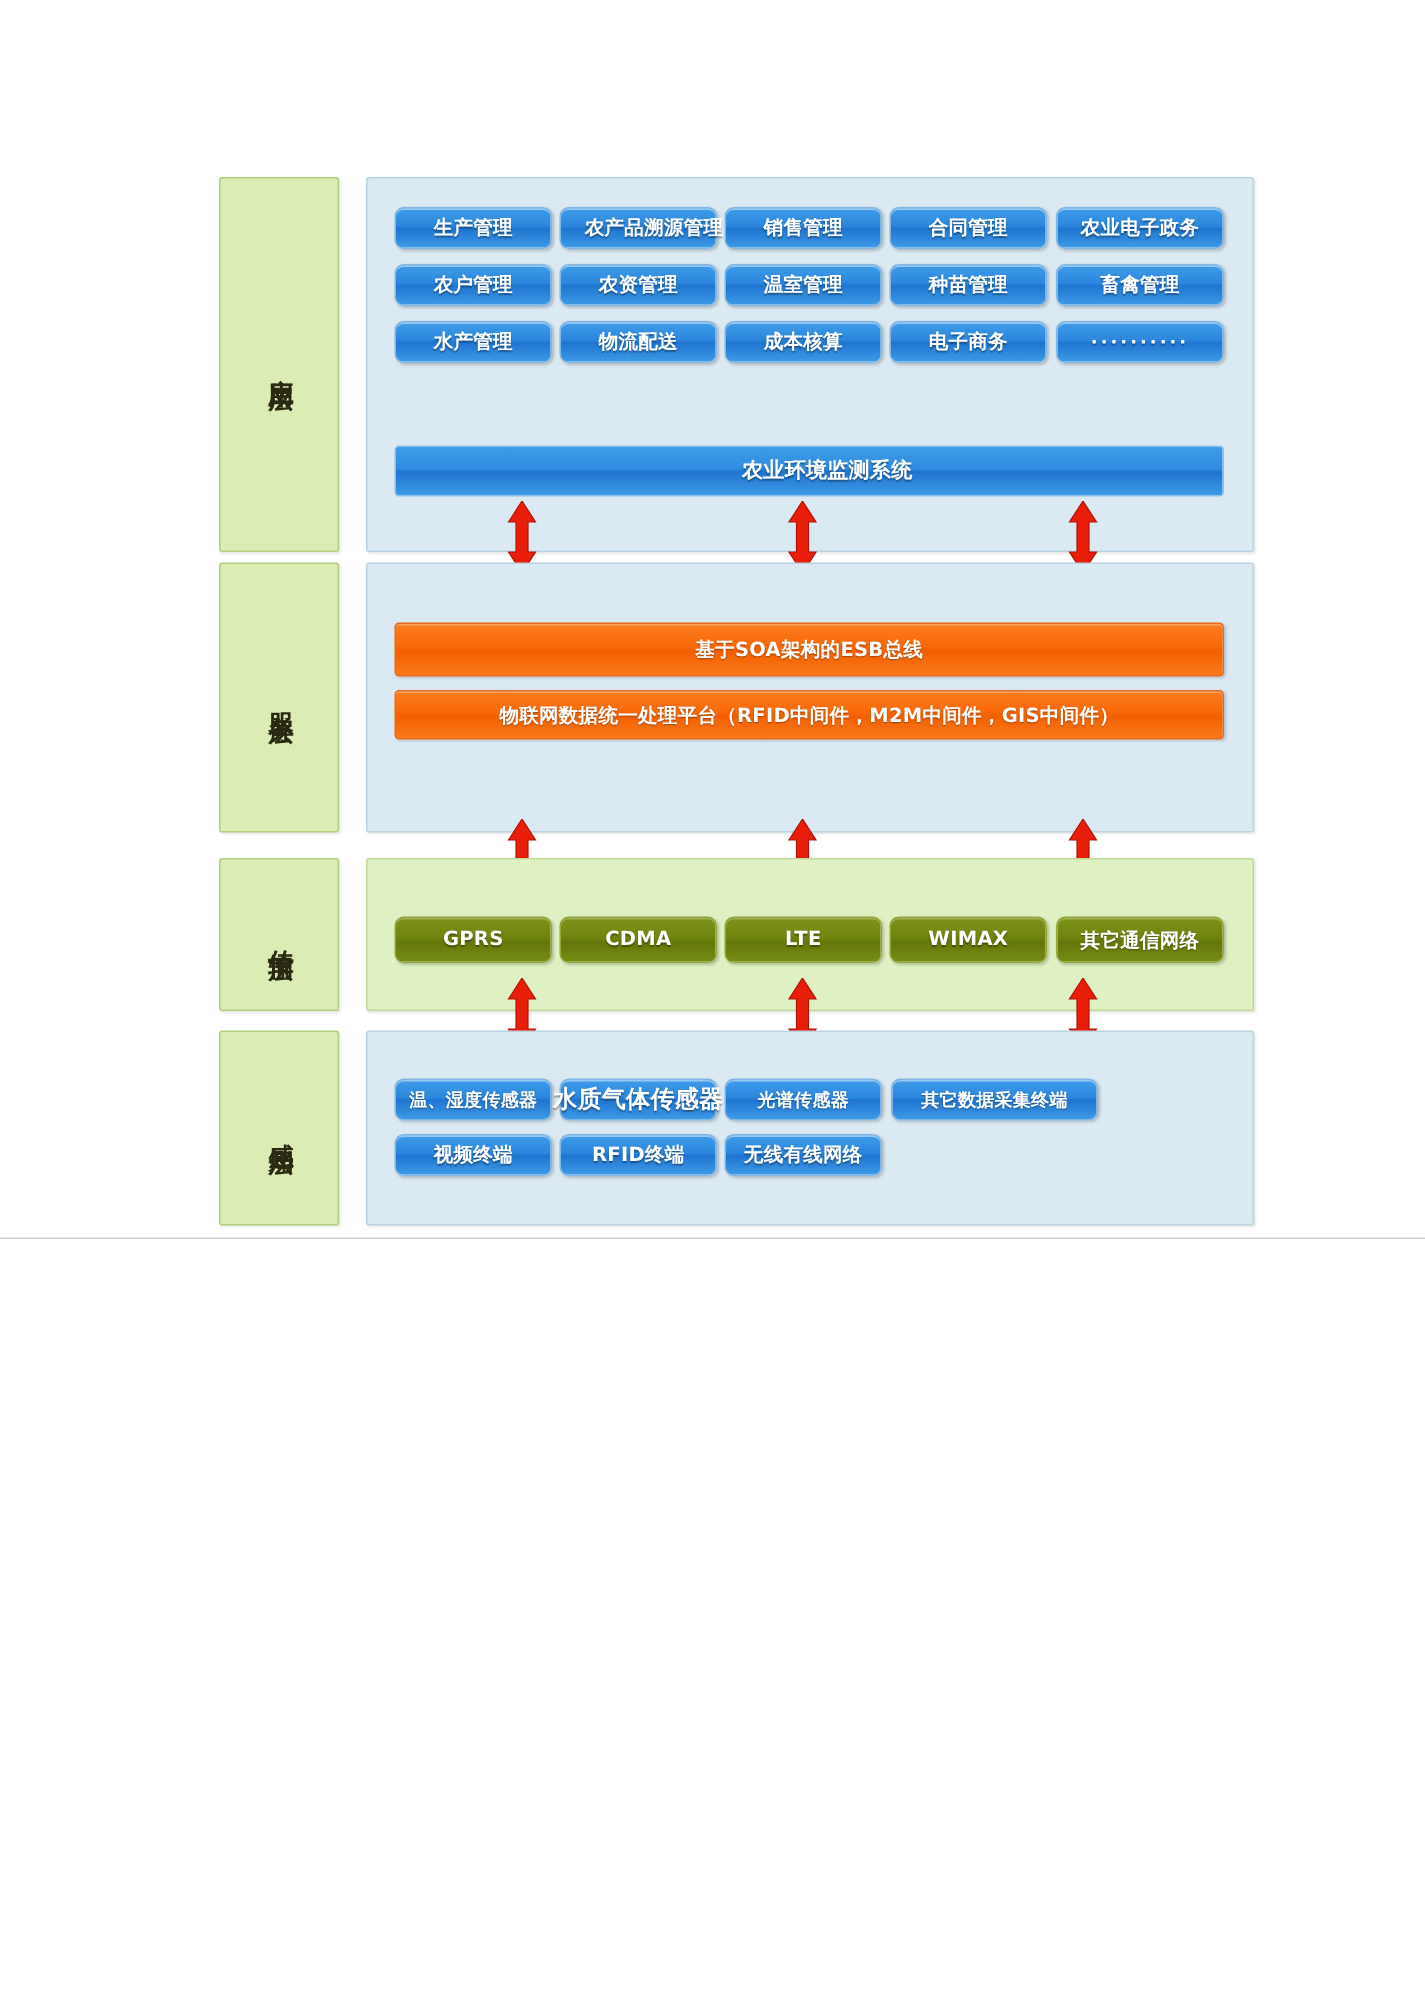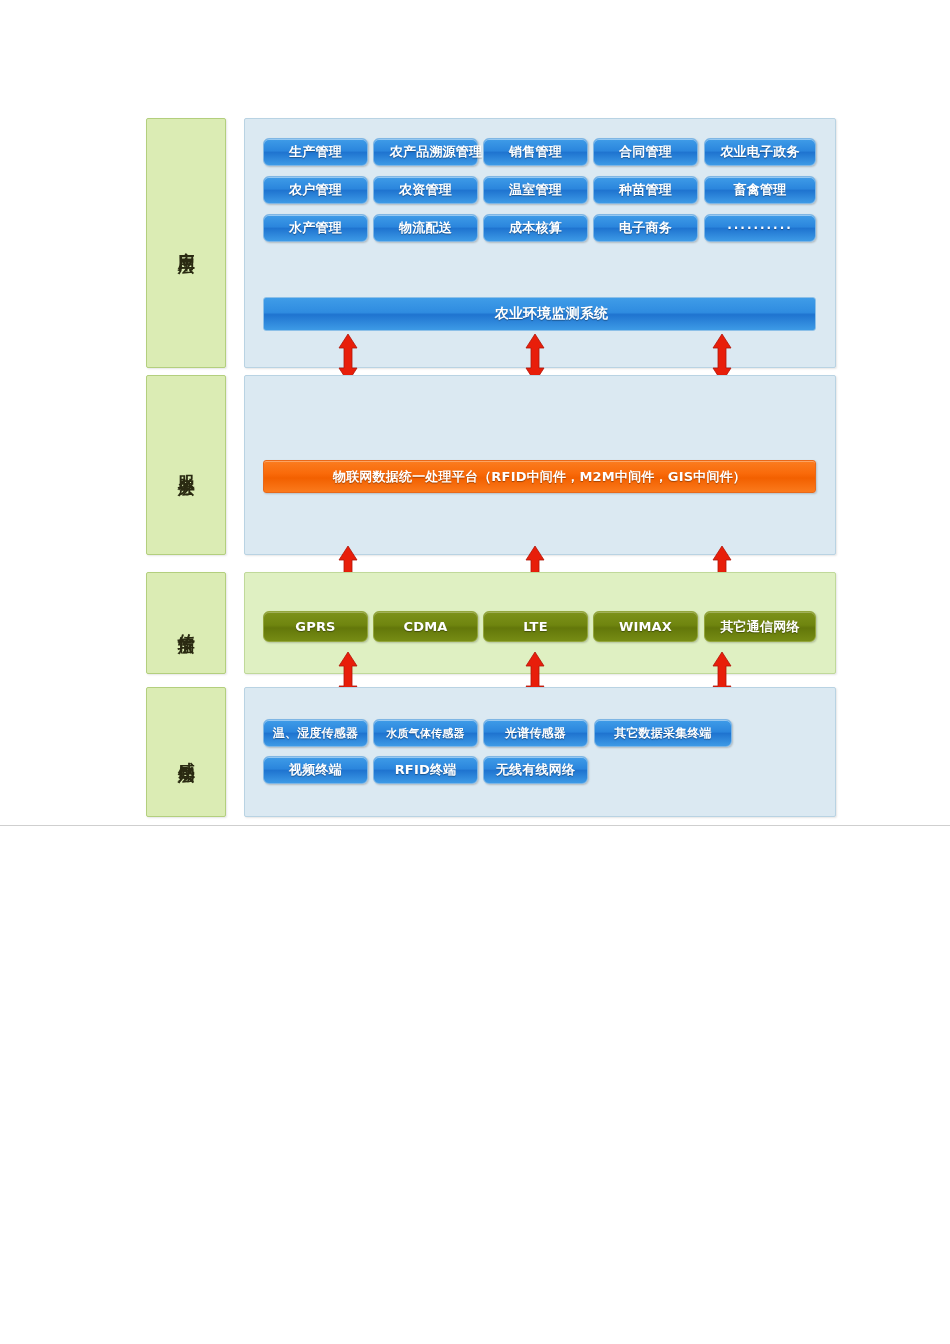--- a/index.html
+++ b/index.html
@@ -180,20 +180,21 @@
     </svg>
   </div>
   <div class="arrow" style="left:707px; top:334px; width:30px; height:48px;">
     <svg width="30" height="48" viewBox="0 0 30 48">
       <polygon points="15,0 24,14 19,14 19,34 24,34 15,48 6,34 11,34 11,14 6,14" fill="#e81e0a" stroke="#b01408" stroke-width="0.8"></polygon>
     </svg>
   </div>
 
   <div class="panel blue" style="left:244px; top:375px; width:592px; height:180px;"></div>
 
+  <div class="node orange" style="left:263px; top:415px; width:553px; height:36px;">基于SOA架构的ESB总线</div>
   <div class="node orange" style="left:263px; top:460px; width:553px; height:33px;">物联网数据统一处理平台（RFID中间件，M2M中间件，GIS中间件）</div>
 
   <div class="arrow" style="left:333px; top:546px; width:30px; height:48px;">
     <svg width="30" height="48" viewBox="0 0 30 48">
       <polygon points="15,0 24,14 19,14 19,34 24,34 15,48 6,34 11,34 11,14 6,14" fill="#e81e0a" stroke="#b01408" stroke-width="0.8"></polygon>
     </svg>
   </div>
   <div class="arrow" style="left:520px; top:546px; width:30px; height:48px;">
     <svg width="30" height="48" viewBox="0 0 30 48">
       <polygon points="15,0 24,14 19,14 19,34 24,34 15,48 6,34 11,34 11,14 6,14" fill="#e81e0a" stroke="#b01408" stroke-width="0.8"></polygon>
@@ -225,21 +226,21 @@
   </div>
   <div class="arrow" style="left:707px; top:652px; width:30px; height:48px;">
     <svg width="30" height="48" viewBox="0 0 30 48">
       <polygon points="15,0 24,14 19,14 19,34 24,34 15,48 6,34 11,34 11,14 6,14" fill="#e81e0a" stroke="#b01408" stroke-width="0.8"></polygon>
     </svg>
   </div>
 
   <div class="panel blue" style="left:244px; top:687px; width:592px; height:130px;"></div>
 
   <div class="node blue" style="left:263px; top:719px; width:105px; height:28px; font-size:12px;">温、湿度传感器</div>
-  <div class="node blue" style="left:373px; top:719px; width:105px; height:28px; font-size:11px;">水质气体传感器</div>
+  <div class="node blue" style="left:373px; top:719px; width:105px; height:28px; font-size:16px;">水质气体传感器</div>
   <div class="node blue" style="left:483px; top:719px; width:105px; height:28px; font-size:12px;">光谱传感器</div>
   <div class="node blue" style="left:594px; top:719px; width:138px; height:28px; font-size:12px;">其它数据采集终端</div>
 
   <div class="node blue" style="left:263px; top:756px; width:105px; height:28px; font-size:13px;">视频终端</div>
   <div class="node blue" style="left:373px; top:756px; width:105px; height:28px; font-size:13px;">RFID终端</div>
   <div class="node blue" style="left:483px; top:756px; width:105px; height:28px; font-size:13px;">无线有线网络</div>
 
   <div class="bottom-rule" style="top:825px;"></div>
 
 </div>

